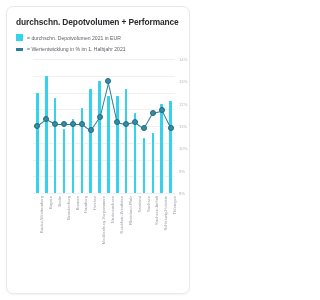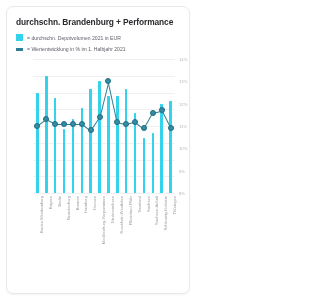--- a/index.html
+++ b/index.html
@@ -110,21 +110,21 @@
     transform-origin:left top;
     transform:rotate(-90deg) translate(-100%,0);
     text-align:right;
   }
 </style>
 </head>
 <body>
 
 <div class="card">
 
-  <div class="title">durchschn. Brandenburg + Performance</div>
+  <div class="title">durchschn. Depotvolumen + Performance</div>
 
   <div class="legend">
     <div class="lg-row">
       <span class="sw-bar"></span>
       <span class="lg-txt">= durchschn. Depotvolumen 2021 in EUR</span>
     </div>
     <div class="lg-row">
       <span class="sw-line"></span>
       <span class="lg-txt">= Wertentwicklung in % im 1. Halbjahr 2021</span>
     </div>

